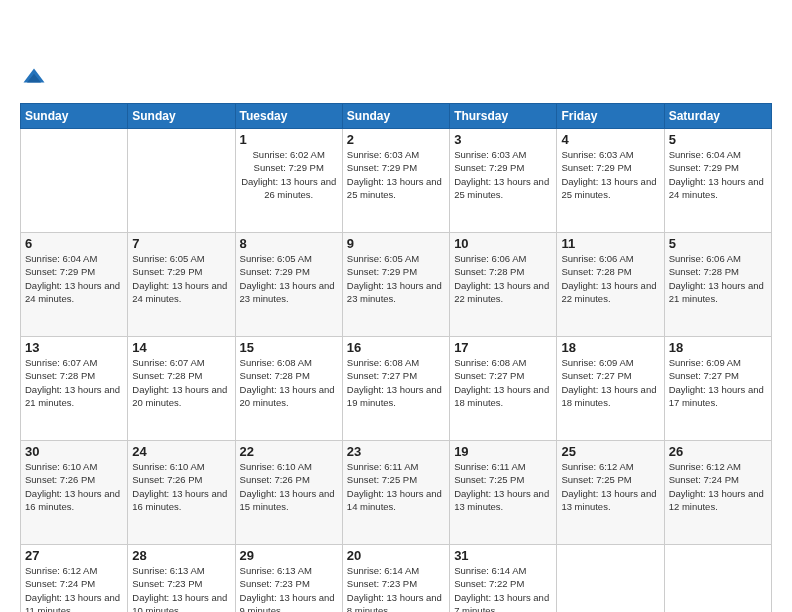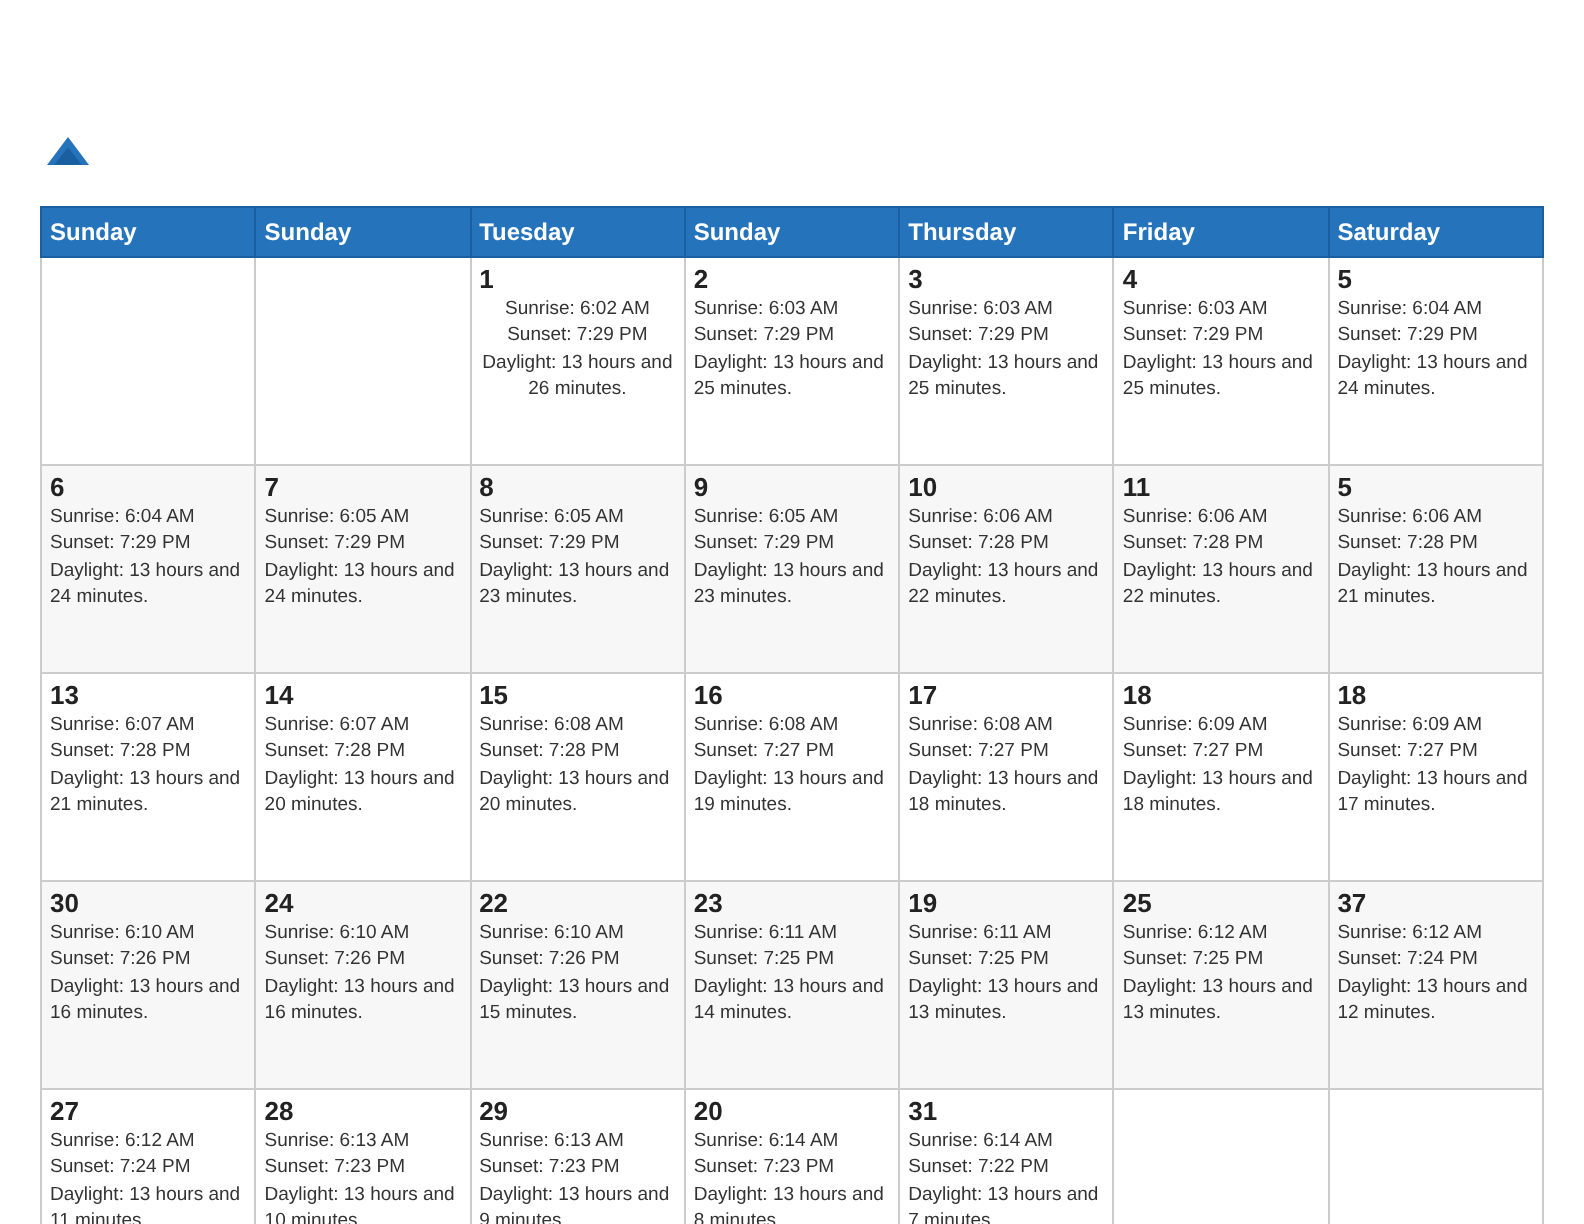--- a/index.html
+++ b/index.html
@@ -282,21 +282,21 @@
 Sunset: 7:25 PM
 Daylight: 13 hours and 13 minutes.</div>
           </td>
           <td>
             <span class="day-number">25</span>
             <div class="day-info" style="white-space: pre-line;">Sunrise: 6:12 AM
 Sunset: 7:25 PM
 Daylight: 13 hours and 13 minutes.</div>
           </td>
           <td>
-            <span class="day-number">37</span>
+            <span class="day-number">26</span>
             <div class="day-info" style="white-space: pre-line;">Sunrise: 6:12 AM
 Sunset: 7:24 PM
 Daylight: 13 hours and 12 minutes.</div>
           </td>
         </tr>
         <tr>
           <td>
             <span class="day-number">27</span>
             <div class="day-info" style="white-space: pre-line;">Sunrise: 6:12 AM
 Sunset: 7:24 PM

